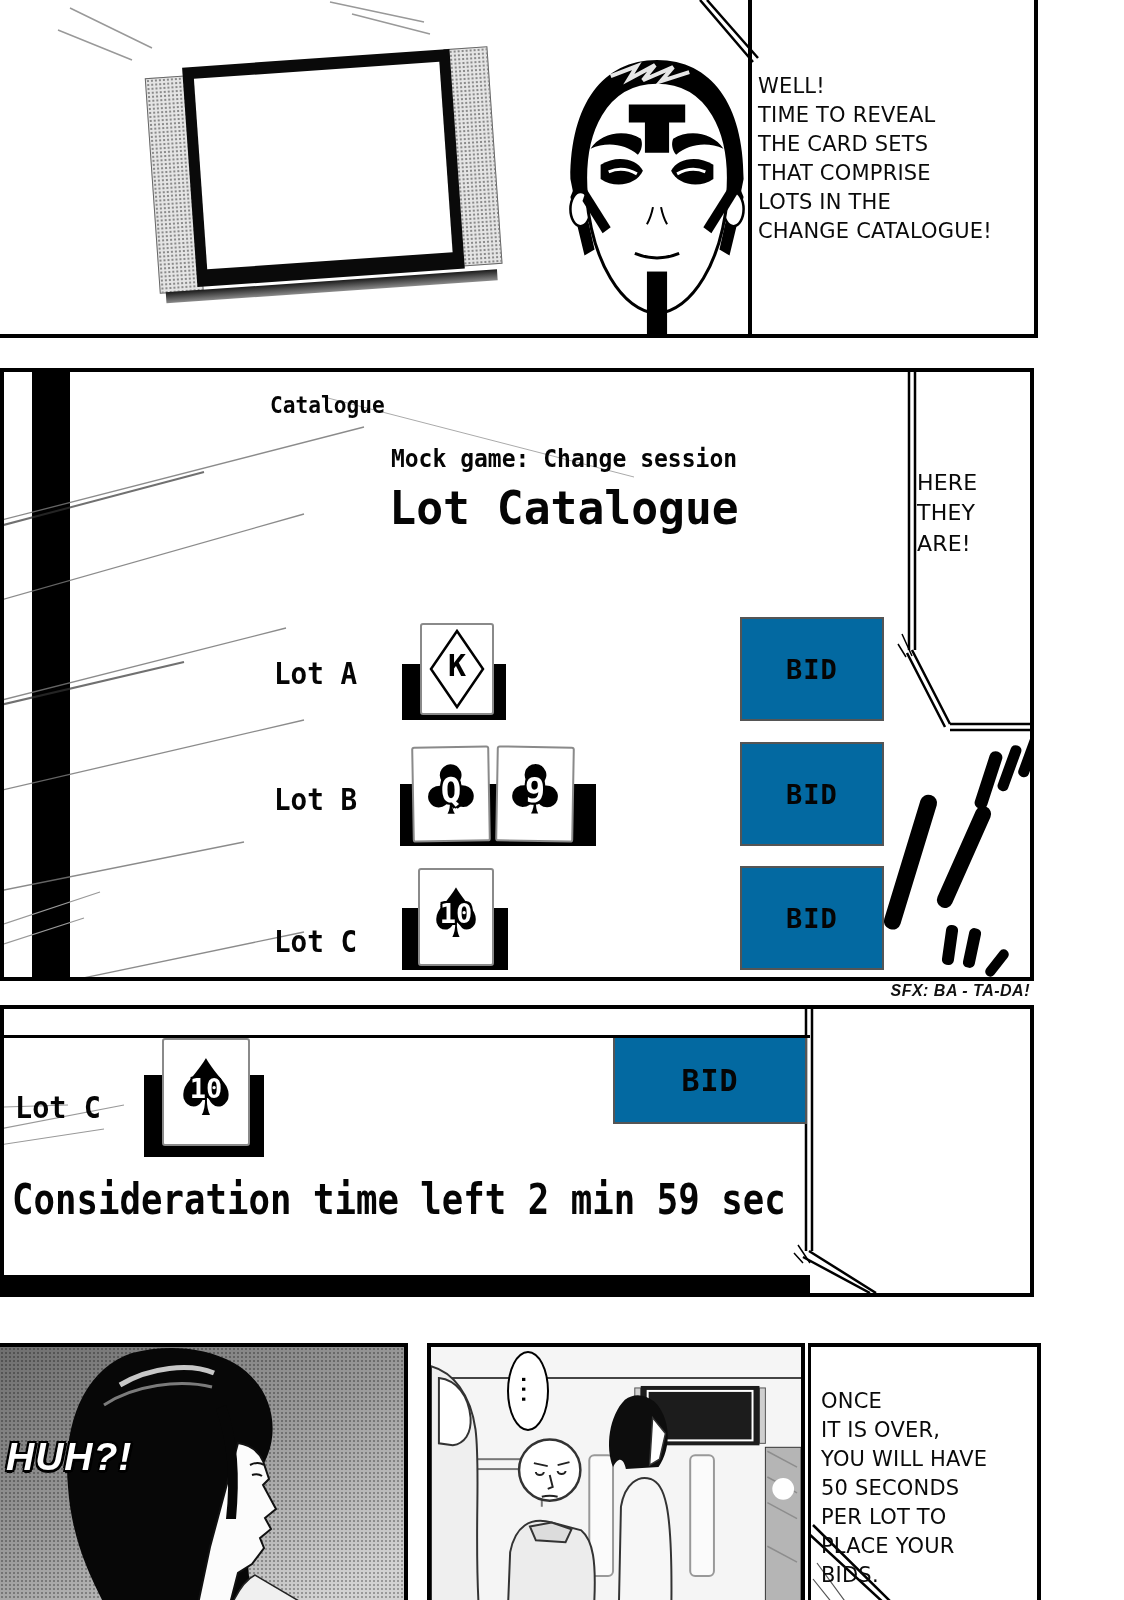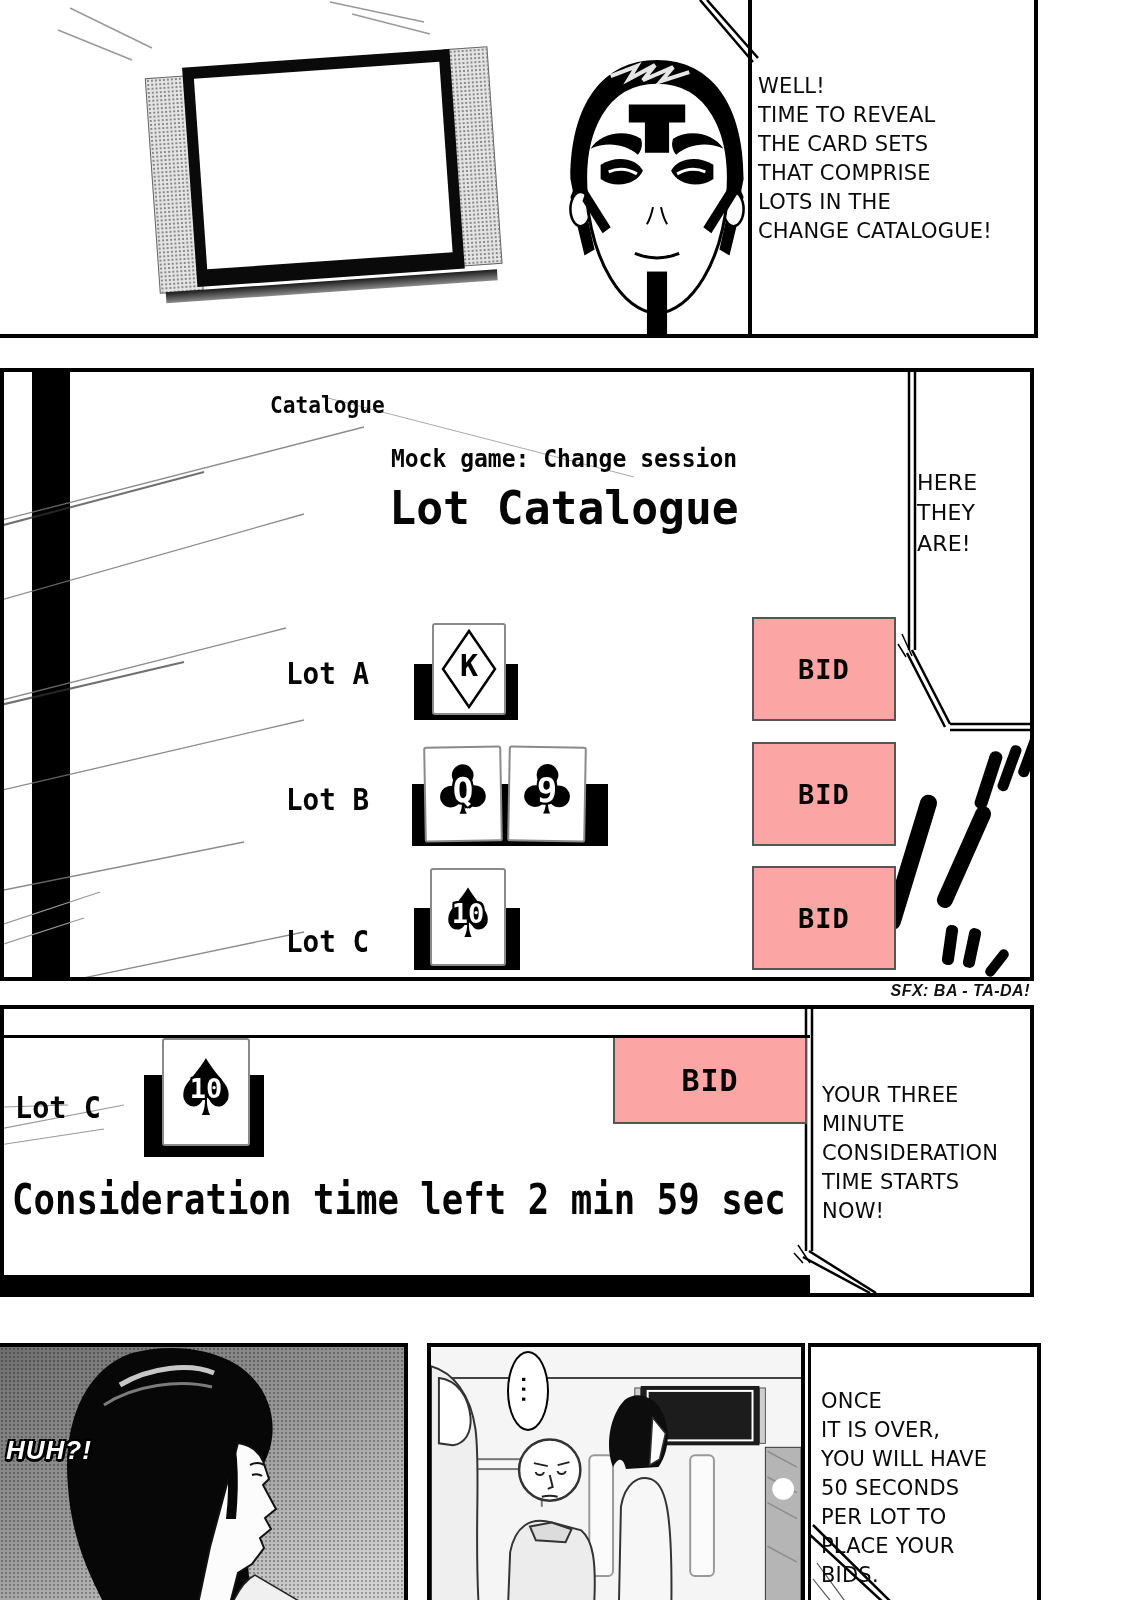--- a/index.html
+++ b/index.html
@@ -26,34 +26,34 @@
   .tv-base{position:absolute;left:6px;right:6px;bottom:2px;height:11px;background:linear-gradient(#1a1a1a,#8a8a8a);}
   .divider1{position:absolute;left:748px;top:0;width:4px;height:334px;background:#000;}
   #speech1{left:758px;top:72px;width:276px;font-size:21px;}
 
   
   #panel2{left:0;top:368px;width:1026px;height:605px;border:4px solid #000;}
   .blackbar{position:absolute;left:28px;top:0;width:38px;height:100%;background:#000;}
   #corner-label{left:266px;top:20px;font-size:23px;transform:scaleX(.92);transform-origin:left;}
   #subtitle{left:300px;top:72px;width:520px;text-align:center;font-size:25px;transform:scaleX(.92);}
   #title{left:300px;top:108px;width:520px;text-align:center;font-size:47px;transform:scaleX(.95);}
-  .lot-row{position:absolute;left:12px;width:100%;height:134px;}
+  .lot-row{position:absolute;left:0;width:100%;height:134px;}
   #row-a{top:214px;} #row-b{top:340px;} #row-c{top:464px;}
   .lot-label{position:absolute;left:270px;font-size:30px;transform:scaleX(.92);transform-origin:left;}
   .tray{position:absolute;background:#000;}
   .card{position:absolute;background:#fff;border:2px solid #8a8a8a;border-radius:3px;}
   .card .suit{position:absolute;left:50%;top:50%;transform:translate(-50%,-55%);
               font-size:68px;line-height:1;color:#000;font-family:"DejaVu Sans",sans-serif;}
   .card .rank{position:absolute;left:50%;top:50%;transform:translate(-50%,-60%);
               font-family:"DejaVu Sans Mono",monospace;font-weight:bold;font-size:34px;color:#fff;
               text-shadow:-2px -2px 0 #000,2px -2px 0 #000,-2px 2px 0 #000,2px 2px 0 #000,0 2px 0 #000,0 -2px 0 #000,2px 0 0 #000,-2px 0 0 #000;}
   .card .rank.small{font-size:27px;}
   .card .rank.dark{color:#000;text-shadow:none;font-size:30px;}
   .kcard svg{position:absolute;inset:0;}
-  .bid{position:absolute;left:736px;width:140px;height:100px;background:#fca5a5;border:2px solid #555;
+  .bid{position:absolute;left:736px;width:140px;height:100px;background:#0369a1;border:2px solid #555;
        display:flex;align-items:center;justify-content:center;font-size:27px;letter-spacing:1px;text-align:center;}
   #speech2{left:913px;top:96px;width:92px;font-size:22px;}
   .sfx-caption{left:730px;top:982px;width:300px;text-align:right;font-family:"Liberation Sans",sans-serif;
                font-style:italic;font-weight:bold;font-size:16px;letter-spacing:.5px;color:#111;}
 
   
   #panel3{left:0;top:1005px;width:1026px;height:284px;border:4px solid #000;}
   #lot-c-label{left:11px;top:80px;font-size:31px;transform:scaleX(.92);transform-origin:left;}
   #tray3{left:140px;top:66px;width:120px;height:82px;}
   #card3{left:158px;top:29px;width:84px;height:104px;}
@@ -61,21 +61,21 @@
   #bid3{left:609px;top:29px;width:190px;height:84px;border-top:none;font-size:30px;}
   #timer{left:8px;top:166px;font-size:42px;white-space:nowrap;transform:scaleX(.85);transform-origin:left;}
   #speech3{left:818px;top:72px;width:200px;font-size:21px;}
   .band3{position:absolute;left:0;top:266px;width:806px;height:18px;background:#000;}
 
   
   #p4-left{left:0;top:1343px;width:404px;height:257px;border-top:4px solid #000;border-right:4px solid #000;
            background:linear-gradient(155deg,#6f6f6f 0%,#9b9b9b 48%,#d2d2d2 90%);}
   #p4-left .dots{position:absolute;inset:0;background-image:radial-gradient(rgba(0,0,0,.28) 1px,transparent 1.2px);background-size:4px 4px;}
   #huh{left:6px;top:88px;font-family:"Liberation Sans",sans-serif;font-weight:bold;font-style:italic;
-       font-size:26px;color:#fff;letter-spacing:1px;
+       font-size:39px;color:#fff;letter-spacing:1px;
        text-shadow:-2px -2px 0 #000,2px -2px 0 #000,-2px 2px 0 #000,2px 2px 0 #000,0 3px 0 #000,3px 0 0 #000;}
   #p4-mid{left:427px;top:1343px;width:370px;height:257px;border-top:4px solid #000;border-left:4px solid #000;
           border-right:4px solid #000;background:#f5f5f5;}
   .bubble{position:absolute;left:76px;top:4px;width:38px;height:76px;background:#fff;border:2px solid #000;
           border-radius:50%;display:flex;align-items:center;justify-content:center;}
   .bubble .dots-v{writing-mode:vertical-rl;font-weight:bold;font-size:18px;letter-spacing:3px;line-height:1;}
   #p4-right{left:808px;top:1343px;width:226px;height:257px;border-top:4px solid #000;border-right:4px solid #000;
             border-left:3px solid #000;background:#fff;}
   .dline4{position:absolute;left:801px;top:1343px;width:2px;height:257px;background:#000;}
   #speech4{left:10px;top:40px;width:206px;font-size:21px;position:absolute;}
@@ -210,25 +210,20 @@
     </svg>
     <div class="abs techno" id="lot-c-label">Lot C</div>
     <div class="tray" id="tray3"></div>
     <div class="card" id="card3">
       <span class="suit">♠</span>
       <span class="rank small">10</span>
     </div>
     <div class="bid techno" id="bid3">BID</div>
     <div class="abs techno" id="timer">Consideration time left 2 min 59 sec</div>
     <div class="band3"></div>
-    <div class="abs speech" id="speech3">YOUR THREE
-MINUTE
-CONSIDERATION
-TIME STARTS
-NOW!</div>
   </div>
 
   <div class="panel" id="p4-left">
     <div class="dots"></div>
     <svg class="abs" style="left:0;top:0;width:404px;height:257px" viewBox="0 0 404 257">
       <path d="M132,6 C84,22 62,78 68,140 C72,196 92,232 104,257 L252,257 C246,214 248,178 242,142 C286,108 282,44 234,16 C202,-2 162,-2 132,6 Z" fill="#070707"></path>
       <path d="M120,38 C150,20 190,16 214,26" stroke="#e9e9e9" stroke-width="5" fill="none" opacity=".85"></path>
       <path d="M104,58 C134,38 180,32 212,40" stroke="#c9c9c9" stroke-width="3" fill="none" opacity=".6"></path>
       <path d="M238,96 C250,98 259,105 263,114 L269,132 263,138 276,162 265,171 271,182 260,191 264,201 252,217 238,226 230,257 198,257 210,200 Z" fill="#fcfcfc" stroke="#111" stroke-width="2"></path>
       <path d="M226,58 C238,92 240,130 236,172 L226,172 C231,130 227,94 216,62 Z" fill="#070707"></path>

